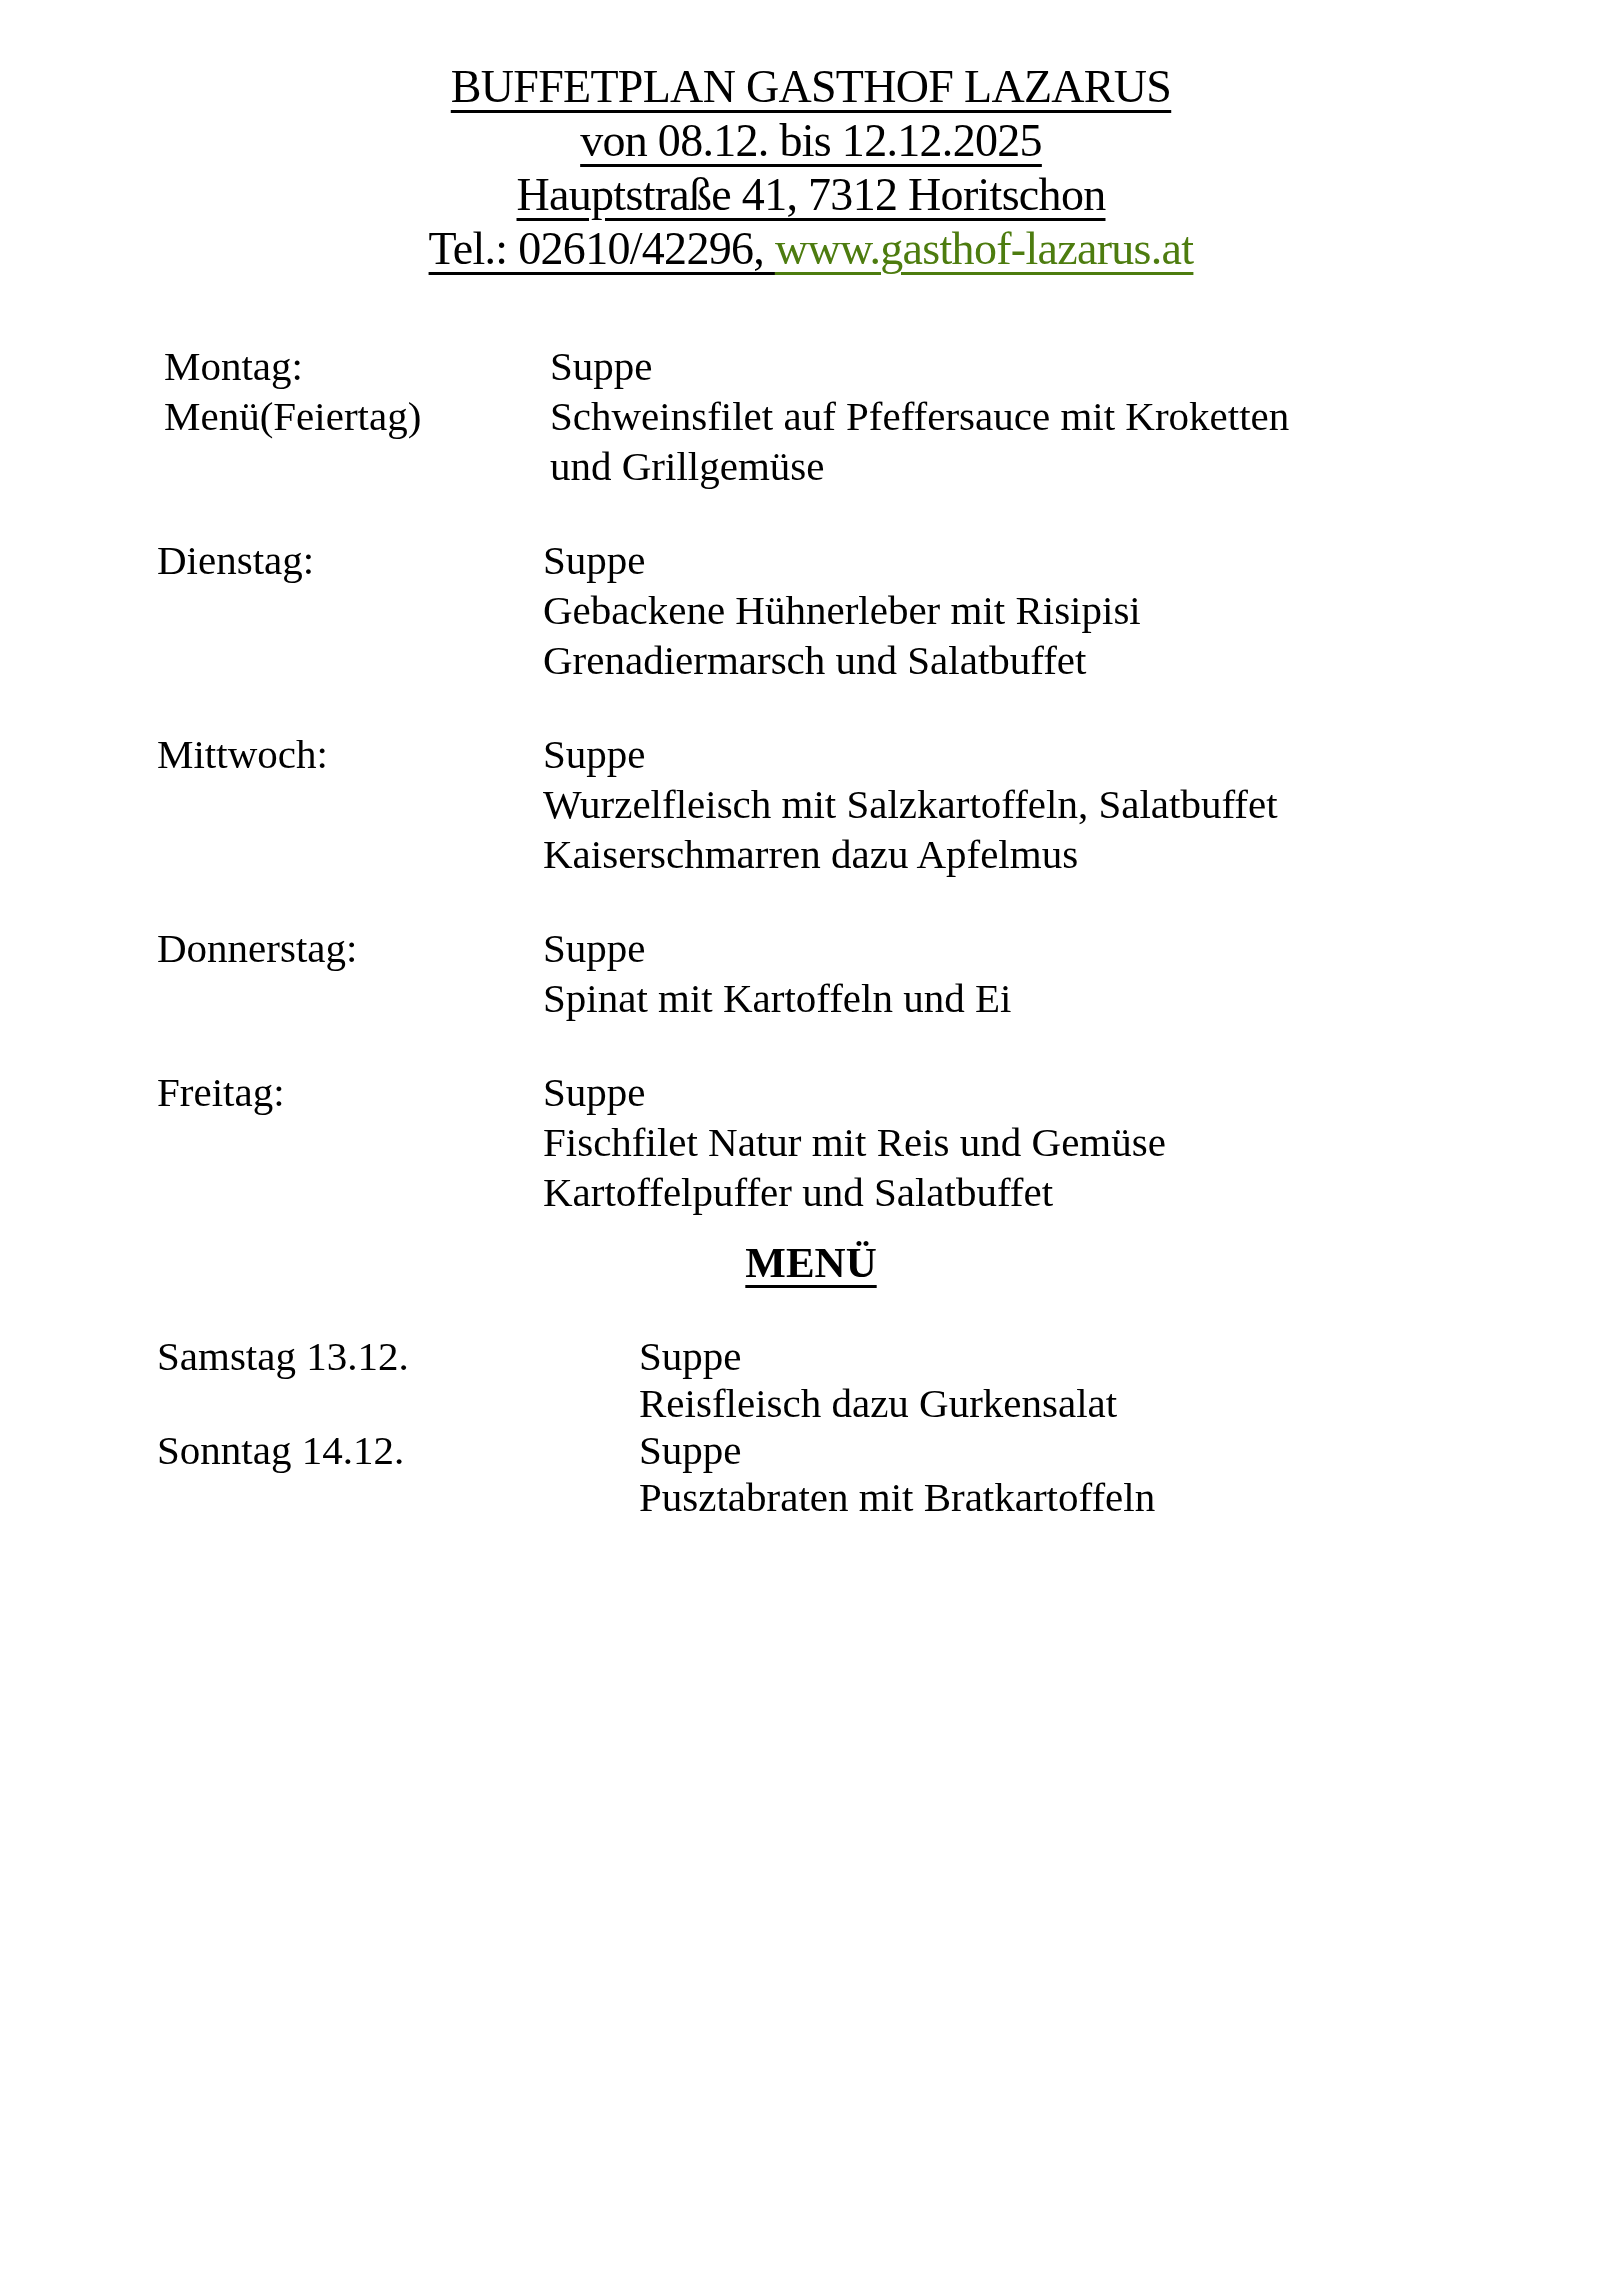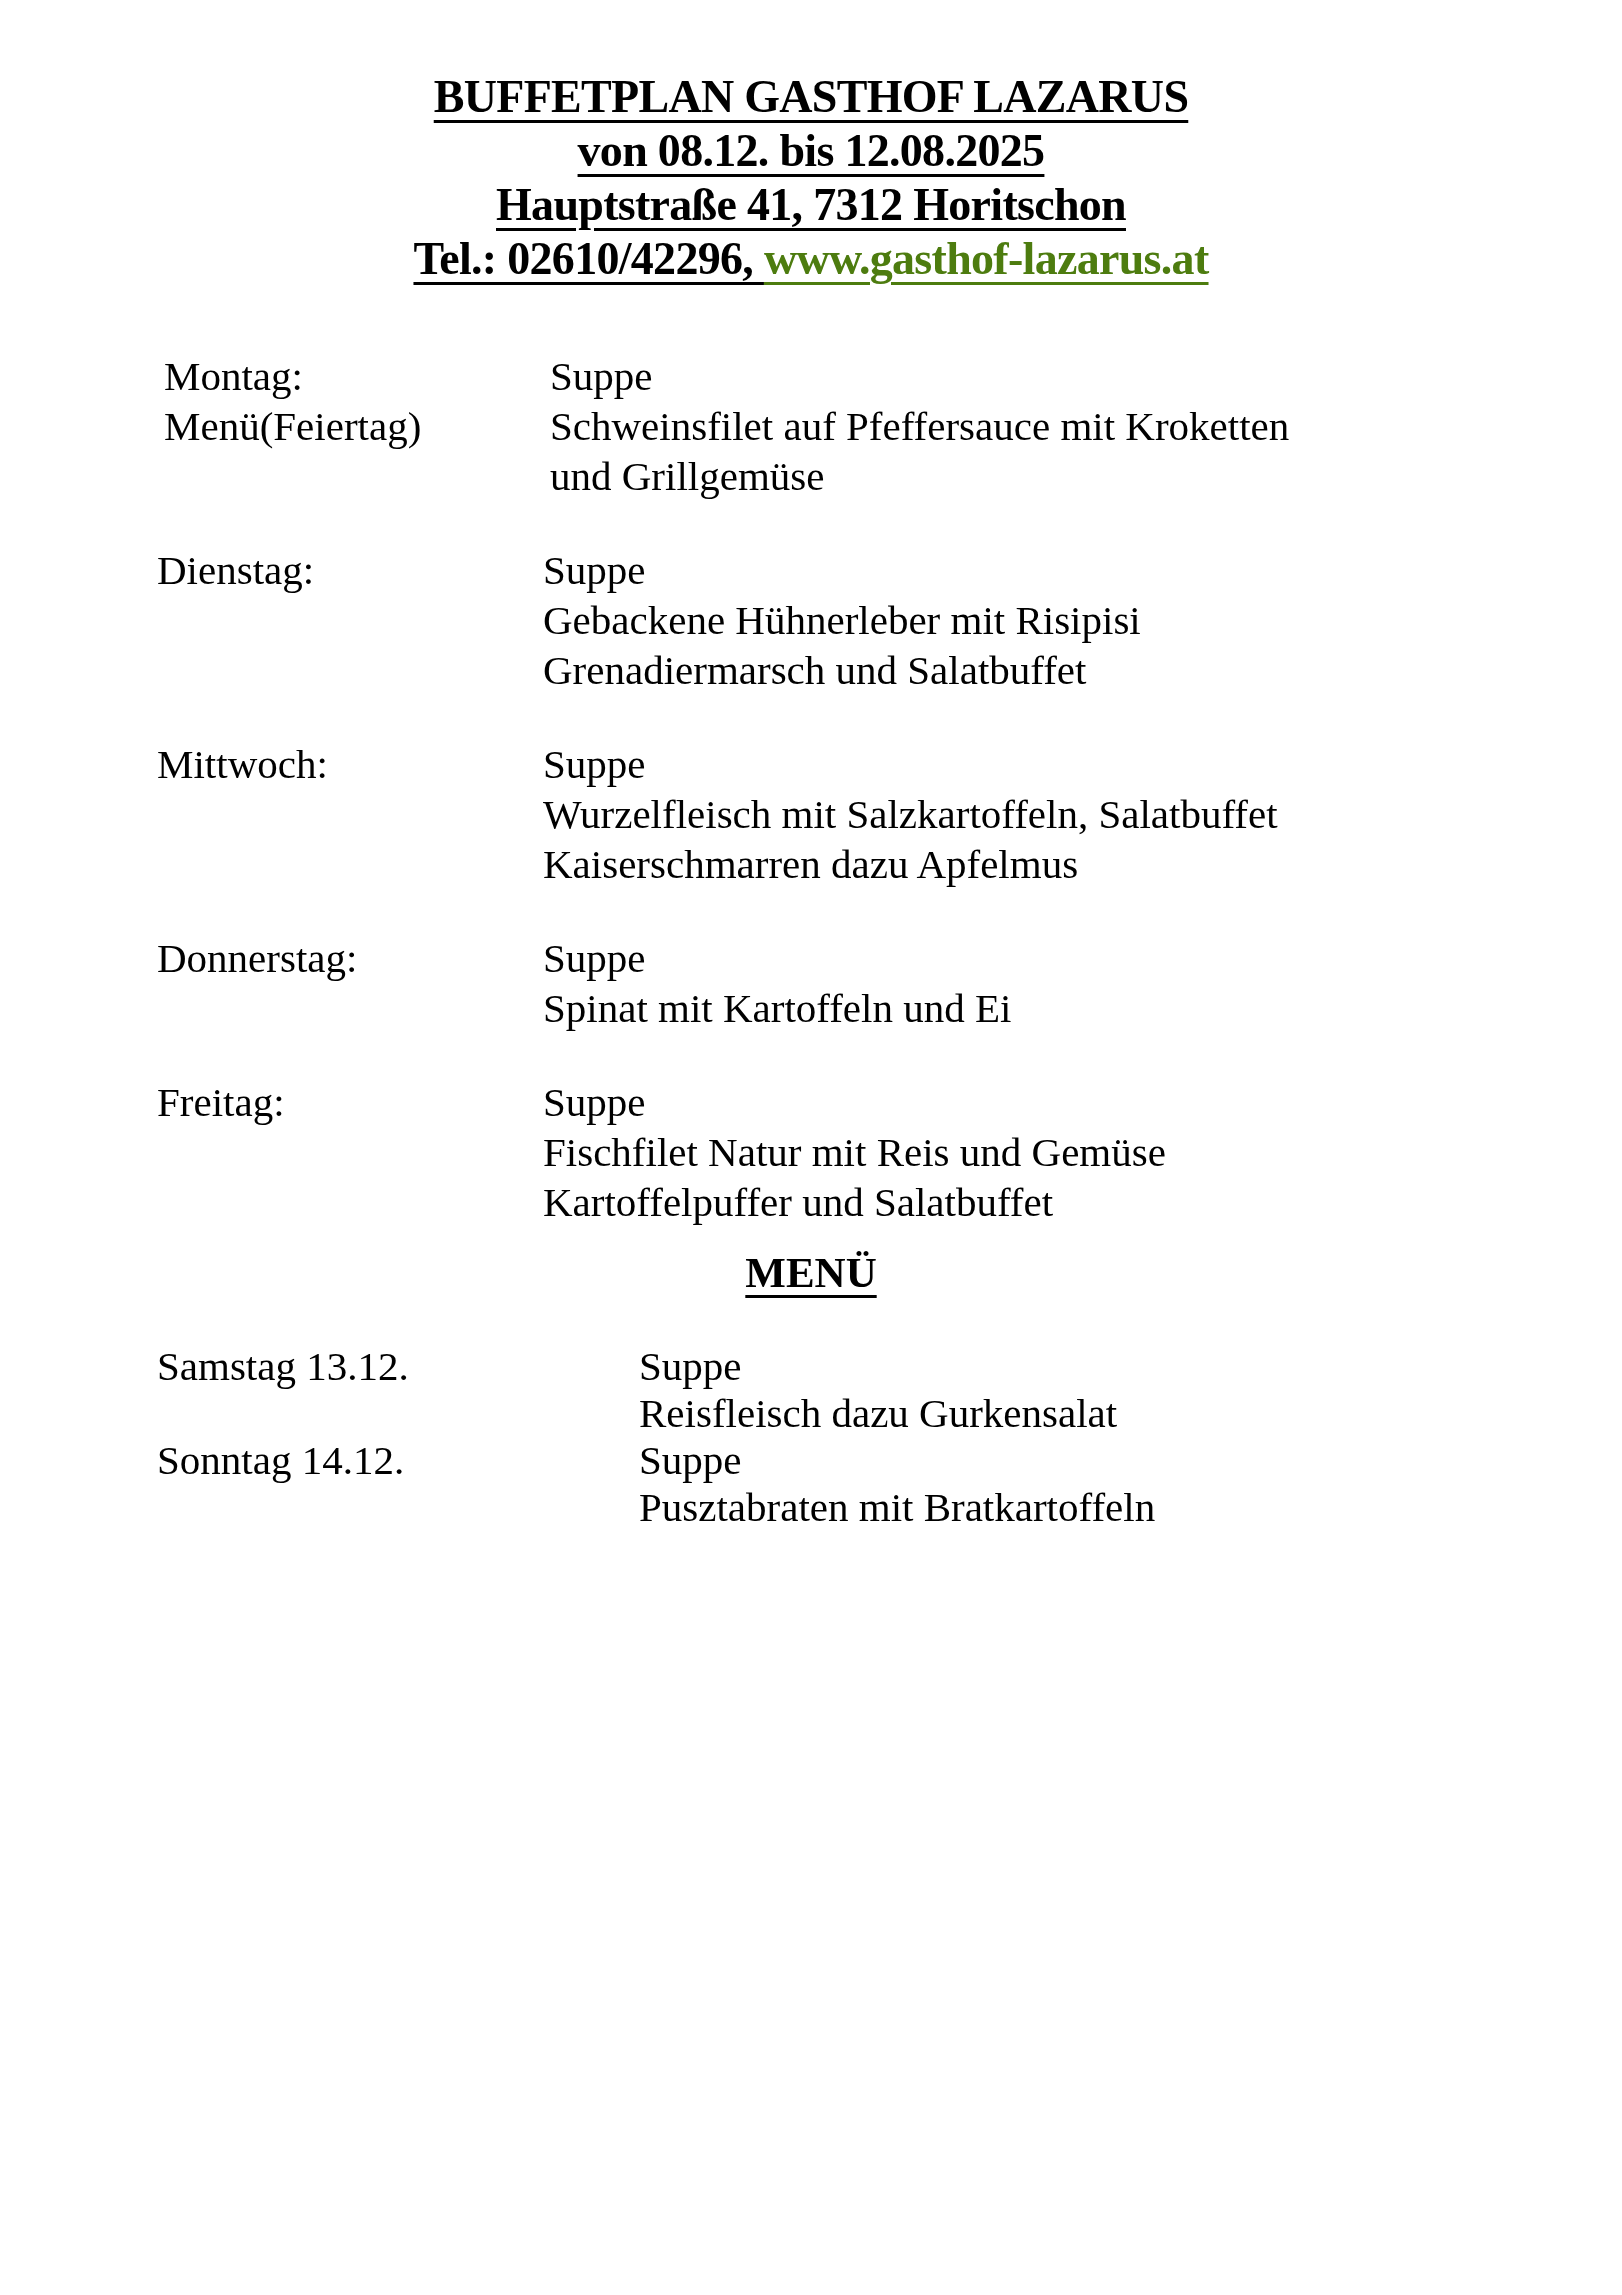--- a/index.html
+++ b/index.html
@@ -11,25 +11,24 @@
     margin: 0 auto;
     background: #ffffff;
     color: #000000;
     font-family: "Liberation Serif", "DejaVu Serif", serif;
     overflow: hidden;
   }
   
   .doc-header {
     padding-top: 60px;
     text-align: center;
-    font-weight: 700;
+    font-weight: 400;
     font-size: 46px;
     line-height: 54px;
     letter-spacing: -0.7px;
-    margin-top: 10px;
   }
   .u {
     text-decoration: underline;
     text-decoration-thickness: 3.3px;
     text-underline-offset: 7.9px;
   }
   .link {
     color: #4d7c0f;
     text-decoration: underline;
     text-decoration-thickness: 3.3px;
@@ -56,21 +55,21 @@
   .weekend-row.first { margin-top: 44px; }
   .weekend-row.second { }
 </style>
 </head>
 <body>
 
 <div class="page">
 
   <header class="doc-header">
     <div><span class="u">BUFFETPLAN GASTHOF LAZARUS</span></div>
-    <div><span class="u">von 08.12. bis 12.08.2025</span></div>
+    <div><span class="u">von 08.12. bis 12.12.2025</span></div>
     <div><span class="u">Hauptstraße 41, 7312 Horitschon</span></div>
     <div><span class="u">Tel.: 02610/42296, </span><a class="link">www.gasthof-lazarus.at</a></div>
   </header>
 
   <section class="weekday-list">
 
     <div class="day-row first">
       <div>
         <div class="day-label">Montag:</div>
         <div class="day-label">Menü(Feiertag)</div>

